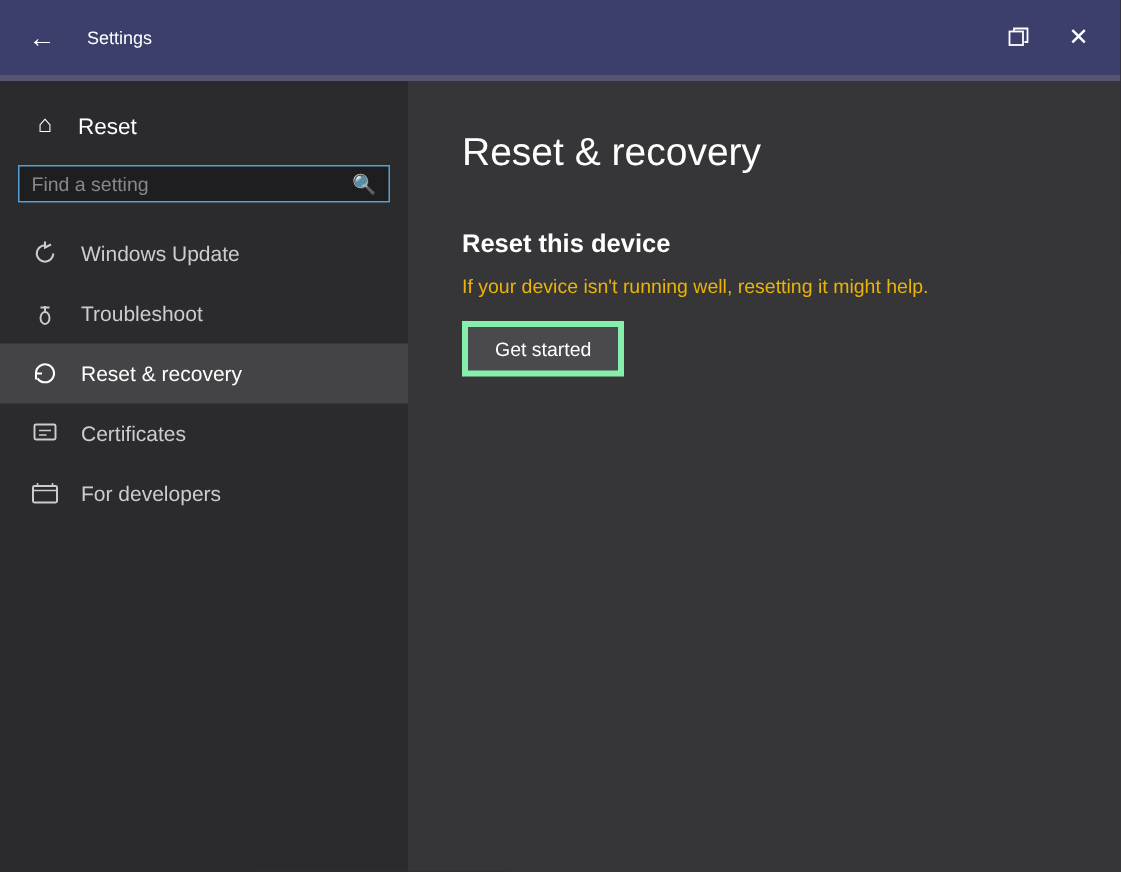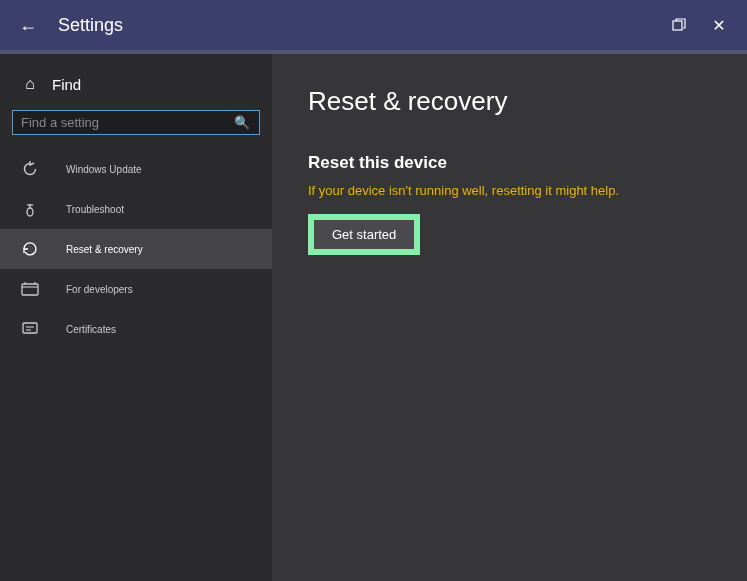--- a/index.html
+++ b/index.html
@@ -20,21 +20,21 @@
       align-items: center;
       padding: 0 12px;
       justify-content: space-between;
     }
     .title-bar-left {
       display: flex;
       align-items: center;
       gap: 14px;
     }
     .title-bar-title {
-      font-size: 18px;
+      font-size: 12px;
       color: #fff;
       font-weight: 400;
     }
     .title-bar-right {
       display: flex;
       align-items: center;
       gap: 8px;
     }
     .title-btn {
       width: 32px;
@@ -102,25 +102,25 @@
     .sidebar-section-title {
       padding: 4px 20px 8px 20px;
       font-size: 13px;
       font-weight: 600;
       color: #fff;
     }
 
     .sidebar-item {
       display: flex;
       align-items: center;
-      gap: 26px;
+      gap: 14px;
       padding: 10px 20px;
       cursor: pointer;
       color: #ccc;
-      font-size: 10px;
+      font-size: 14px;
     }
     .sidebar-item.active {
       background: rgba(255,255,255,0.12);
       color: #fff;
     }
     .sidebar-icon {
       width: 20px;
       height: 20px;
       display: flex;
       align-items: center;
@@ -149,21 +149,21 @@
       margin-bottom: 10px;
       margin-top: 36px;
     }
     .section-desc {
       font-size: 13px;
       color: #eab308;
       margin-bottom: 16px;
     }
     .get-started-btn {
       background: #4a4a4e;
-      border: 6px solid #86efac;
+      border: 4px solid #86efac;
       color: #fff;
       font-size: 13px;
       padding: 7px 18px;
       cursor: pointer;
       font-family: 'Segoe UI', Arial, sans-serif;
     }
 
     
     .back-arrow {
       font-size: 18px;
@@ -191,21 +191,21 @@
 </div>
 
 <div class="divider-top"></div>
 
 <div class="main-layout">
 
   <div class="sidebar">
 
     <div class="sidebar-home">
       <span class="sidebar-icon">⌂</span>
-      <span>Find</span>
+      <span>Reset</span>
     </div>
 
     <div class="sidebar-search">
       <input type="text" placeholder="Find a setting" style="">
       <span style="color:#888;font-size:13px;">🔍</span>
     </div>
 
 
     <div class="sidebar-item">
       <span class="sidebar-icon">
@@ -229,45 +229,45 @@
     </div>
 
     <div class="sidebar-item active">
       <span class="sidebar-icon">
         <svg width="18" height="18" viewBox="0 0 18 18" fill="none">
           <path d="M3 9a6 6 0 1 1 1 3.2" stroke="#fff" stroke-width="1.4" fill="none"></path>
           <polyline points="3,13 3,9 7,9" stroke="#fff" stroke-width="1.4" fill="none"></polyline>
         </svg>
       </span>
       <span>Reset &amp; recovery</span>
+    </div>
+
+    <div class="sidebar-item">
+      <span class="sidebar-icon">
+        <svg width="18" height="18" viewBox="0 0 18 18" fill="none">
+          <rect x="2" y="3" width="14" height="10" rx="1" stroke="#ccc" stroke-width="1.3" fill="none"></rect>
+          <line x1="5" y1="7" x2="13" y2="7" stroke="#ccc" stroke-width="1.1"></line>
+          <line x1="5" y1="10" x2="10" y2="10" stroke="#ccc" stroke-width="1.1"></line>
+        </svg>
+      </span>
+      <span>Certificates</span>
     </div>
 
     <div class="sidebar-item">
       <span class="sidebar-icon">
         <svg width="18" height="18" viewBox="0 0 18 18" fill="none">
           <rect x="1" y="4" width="16" height="11" rx="1" stroke="#ccc" stroke-width="1.3" fill="none"></rect>
           <line x1="1" y1="7" x2="17" y2="7" stroke="#ccc" stroke-width="1.1"></line>
           <line x1="4" y1="4" x2="4" y2="2" stroke="#ccc" stroke-width="1.1"></line>
           <line x1="14" y1="4" x2="14" y2="2" stroke="#ccc" stroke-width="1.1"></line>
         </svg>
       </span>
       <span>For developers</span>
     </div>
 
-    <div class="sidebar-item">
-      <span class="sidebar-icon">
-        <svg width="18" height="18" viewBox="0 0 18 18" fill="none">
-          <rect x="2" y="3" width="14" height="10" rx="1" stroke="#ccc" stroke-width="1.3" fill="none"></rect>
-          <line x1="5" y1="7" x2="13" y2="7" stroke="#ccc" stroke-width="1.1"></line>
-          <line x1="5" y1="10" x2="10" y2="10" stroke="#ccc" stroke-width="1.1"></line>
-        </svg>
-      </span>
-      <span>Certificates</span>
-    </div>
-
 
   </div>
 
   <div class="content">
     <div class="content-title">Reset &amp; recovery</div>
 
     <div class="section-title">Reset this device</div>
     <div class="section-desc">If your device isn't running well, resetting it might help.</div>
     <button class="get-started-btn">Get started</button>
   </div>

